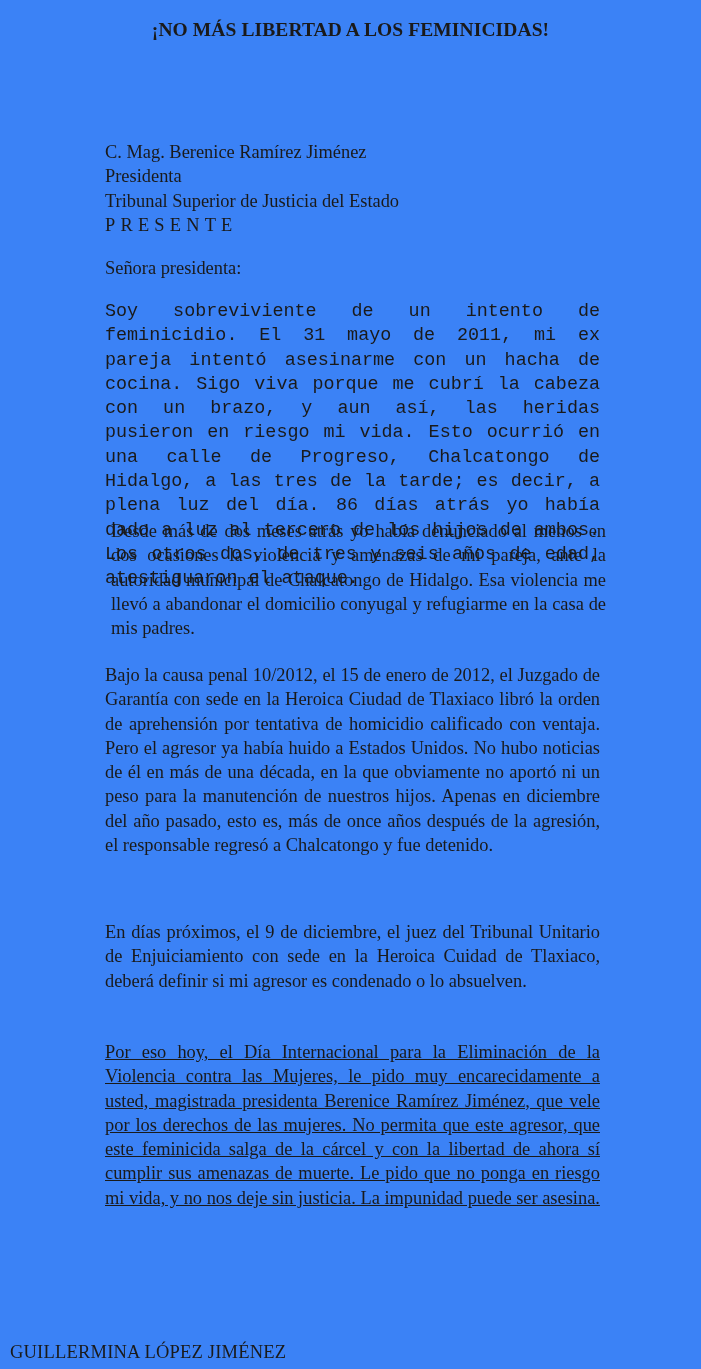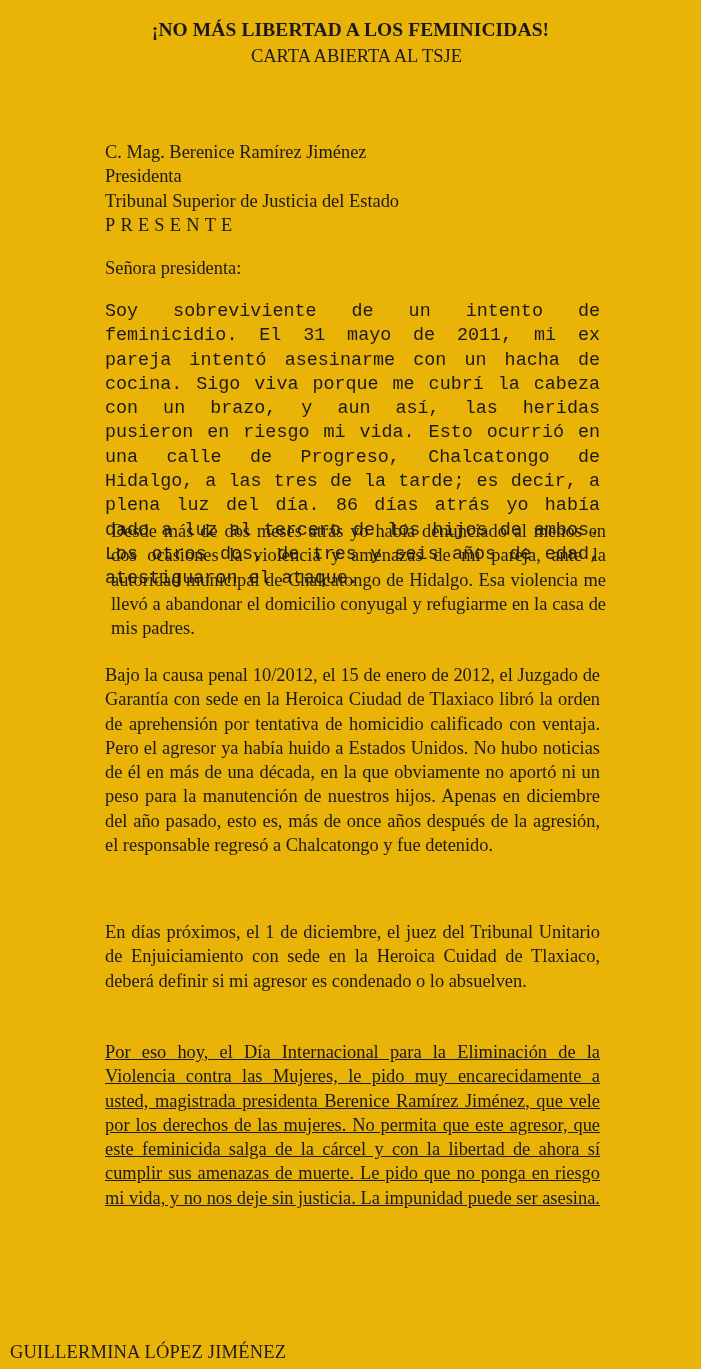--- a/index.html
+++ b/index.html
@@ -14,21 +14,21 @@
       position: relative;
       font-family: "Liberation Serif", "DejaVu Serif", serif;
       color: #1a1a1a;
     }
     .page {
       position: absolute;
       left: 0;
       top: 0;
       width: 701px;
       height: 1369px;
-      background: #eab308;
+      background: #3b82f6;
     }
     .title {
       position: absolute;
       top: 18px;
       left: 0;
       width: 701px;
       text-align: center;
       font-weight: bold;
       font-size: 19.5px;
       line-height: 24px;
@@ -94,34 +94,33 @@
       box-sizing: border-box;
       letter-spacing: 0.2px;
     }
   </style>
 </head>
 <body>
 
 <div class="page">
 
   <div class="title">¡NO MÁS LIBERTAD A LOS FEMINICIDAS!</div>
-  <div class="subtitle">CARTA ABIERTA AL TSJE</div>
 
 
   <div class="body-block addressee">
     <div>C. Mag. Berenice Ramírez Jiménez</div>
     <div>Presidenta</div>
     <div>Tribunal Superior de Justicia del Estado</div>
     <div class="presente">PRESENTE</div>
   </div>
 
   <div class="body-block salutation">Señora presidenta:</div>
 
   <div class="body-block para p1">Soy sobreviviente de un intento de feminicidio. El 31 mayo de 2011, mi ex pareja intentó asesinarme con un hacha de cocina. Sigo viva porque me cubrí la cabeza con un brazo, y aun así, las heridas pusieron en riesgo mi vida. Esto ocurrió en una calle de Progreso, Chalcatongo de Hidalgo, a las tres de la tarde; es decir, a plena luz del día. 86 días atrás yo había dado a luz al tercero de los hijos de ambos. Los otros dos, de tres y seis años de edad, atestiguaron el ataque.</div>
   <div class="body-block para p2">Desde más de dos meses atrás yo había denunciado al menos en dos ocasiones la violencia y amenazas de mi pareja, ante la autoridad municipal de Chalcatongo de Hidalgo. Esa violencia me llevó a abandonar el domicilio conyugal y refugiarme en la casa de mis padres.</div>
   <div class="body-block para p3">Bajo la causa penal 10/2012, el 15 de enero de 2012, el Juzgado de Garantía con sede en la Heroica Ciudad de Tlaxiaco libró la orden de aprehensión por tentativa de homicidio calificado con ventaja. Pero el agresor ya había huido a Estados Unidos. No hubo noticias de él en más de una década, en la que obviamente no aportó ni un peso para la manutención de nuestros hijos. Apenas en diciembre del año pasado, esto es, más de once años después de la agresión, el responsable regresó a Chalcatongo y fue detenido.</div>
-  <div class="body-block para p4">En días próximos, el 1 de diciembre, el juez del Tribunal Unitario de Enjuiciamiento con sede en la Heroica Cuidad de Tlaxiaco, deberá definir si mi agresor es condenado o lo absuelven.</div>
+  <div class="body-block para p4">En días próximos, el 9 de diciembre, el juez del Tribunal Unitario de Enjuiciamiento con sede en la Heroica Cuidad de Tlaxiaco, deberá definir si mi agresor es condenado o lo absuelven.</div>
   <div class="body-block para p5">Por eso hoy, el Día Internacional para la Eliminación de la Violencia contra las Mujeres, le pido muy encarecidamente a usted, magistrada presidenta Berenice Ramírez Jiménez, que vele por los derechos de las mujeres. No permita que este agresor, que este feminicida salga de la cárcel y con la libertad de ahora sí cumplir sus amenazas de muerte. Le pido que no ponga en riesgo mi vida, y no nos deje sin justicia. La impunidad puede ser asesina.</div>
 
 
   <div class="signature">GUILLERMINA LÓPEZ JIMÉNEZ</div>
 
 </div>
 
 </body></html>

